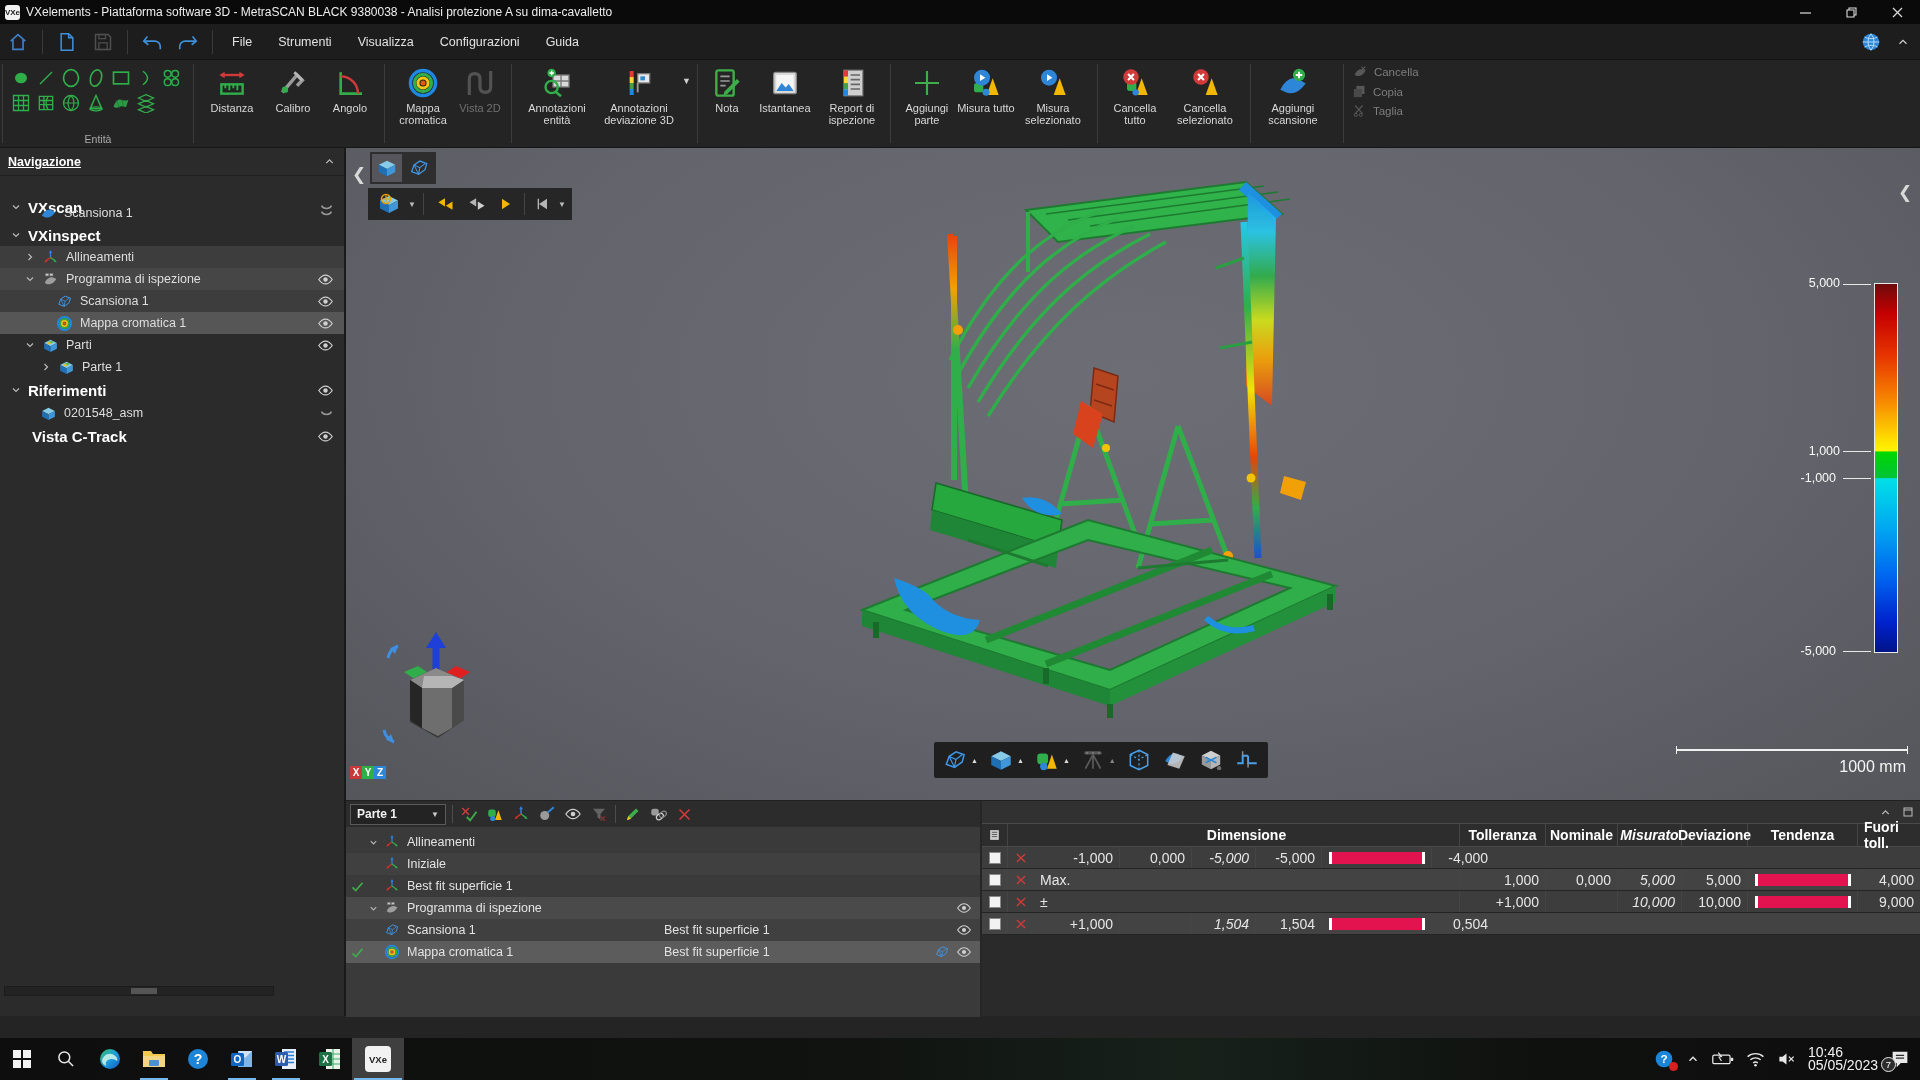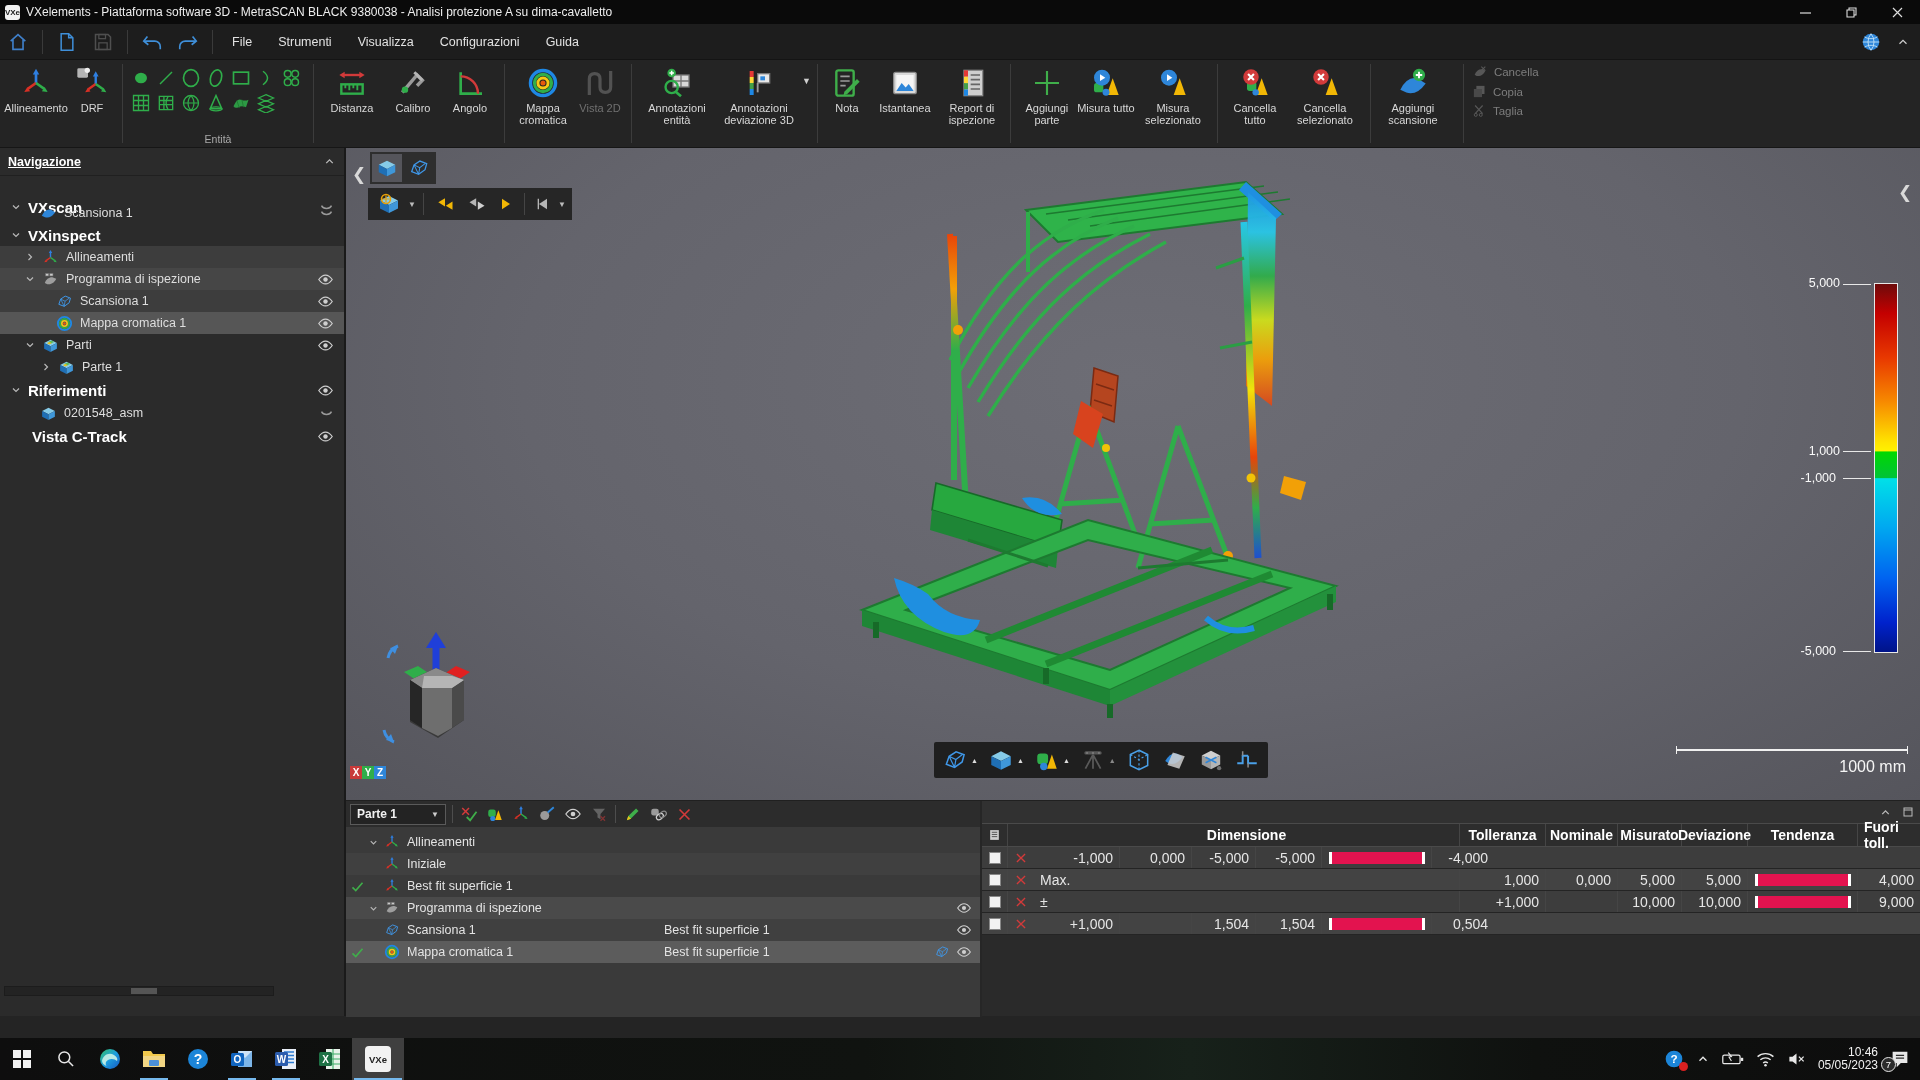--- a/index.html
+++ b/index.html
@@ -97,21 +97,21 @@
   #bp-table{flex:1;background:#2a2a2a;position:relative;}
   #tbl-top{height:22px;display:flex;align-items:center;justify-content:flex-end;padding:0 6px;gap:10px;background:#313131;}
   .tblrow{display:flex;height:22px;align-items:center;border-bottom:1px solid #242424;}
   .tblrow.head{height:24px;background:#2d2d2d;border-top:1px solid #4a4a4a;border-bottom:1px solid #4a4a4a;}
   .tc{height:100%;display:flex;align-items:center;border-right:1px solid #454545;padding:0 6px;font-size:14px;}
   .tc.icon-c{width:26px;justify-content:center;}
   .tc.x-c{width:26px;justify-content:center;border-right:none;}
   .tc.dim{flex:1;}
   .tc.tol{width:86px;justify-content:flex-end;}
   .tc.nom{width:72px;justify-content:flex-end;}
-  .tc.mis{width:64px;justify-content:flex-end;}
+  .tc.mis{width:64px;justify-content:flex-end;font-style:italic;}
   .tc.dev{width:66px;justify-content:flex-end;}
   .tc.ten{width:110px;justify-content:center;}
   .tc.out{width:62px;justify-content:flex-end;border-right:none;}
   .tblrow.head .tc{font-weight:bold;color:#fff;justify-content:center;}
   .tblrow:not(.head):nth-child(odd){background:#3d3d3d;}
   .tblrow:not(.head):nth-child(even){background:#434343;}
   .cbox{width:12px;height:12px;background:#f2f2f2;border:1px solid #888;}
   .tbar{width:96px;height:12px;background:#e3134f;border-left:3px solid #fff;border-right:3px solid #fff;}
 
   
@@ -125,21 +125,21 @@
   #gpu-meter{width:152px;} #gpu-meter .fill{width:5%;background:#2430d8;}
 
   
   #taskbar{left:0;top:1038px;width:1920px;height:42px;background:linear-gradient(90deg,#0e0e0e 0%,#101310 45%,#17211a 62%,#0f110f 80%,#0d0d0d 100%);
            display:flex;align-items:center;}
   .tb-item{width:44px;height:42px;display:flex;align-items:center;justify-content:center;position:relative;}
   .tb-item .runline{position:absolute;left:8px;right:8px;bottom:0;height:2.5px;background:#76b9ed;}
   .tb-item.active{background:#3f3f3f;}
   .tb-item.active .runline{left:2px;right:2px;}
   #tray{margin-left:auto;display:flex;align-items:center;gap:12px;padding-right:10px;}
-  #clock{font-size:12px;line-height:13px;text-align:right;color:#f2f2f2;}
+  #clock{font-size:14px;line-height:13px;color:#f2f2f2;}
   .badge7{position:relative;}
   .badge7 .b{position:absolute;left:-9px;bottom:-4px;width:15px;height:15px;border-radius:50%;background:#2c2c2c;
              border:1.5px solid #e8e8e8;color:#fff;font-size:9.5px;display:flex;align-items:center;justify-content:center;}
 </style>
 </head>
 <body>
 
 <svg width="0" height="0" style="position:absolute">
   <defs>
     <symbol id="sy-eye" viewBox="0 0 24 24">
@@ -330,38 +330,20 @@
       </div>
       <div>
         <svg width="14" height="14" viewBox="0 0 24 24">
             <path d="M6 15l6-6 6 6" stroke="#cfcfcf" stroke-width="2" fill="none"></path>
           </svg>
       </div>
     </div>
   </div>
 
   <div id="ribbon" class="abs">
-    <div class="rgroup">
-      <div class="rbtn">
-        <svg class="ric" viewBox="0 0 24 24">
-            <use href="#sy-axis"></use>
-          </svg>
-        <div class="rlbl">Allineamento</div>
-      </div>
-      <div class="rbtn" style="width:48px">
-        <svg class="ric" viewBox="0 0 24 24">
-          <rect x="1" y="1" width="8" height="7" rx="1" fill="#b5b5b5"></rect>
-            <circle cx="8.5" cy="2.5" r="2" fill="#efefef"></circle>
-          <g transform="translate(4 2) scale(.9)">
-              <use href="#sy-axis"></use>
-            </g>
-        </svg>
-        <div class="rlbl">DRF</div>
-      </div>
-    </div>
     <div class="rsep"></div>
 
     <div class="rgroup" style="width:186px">
       <div class="entgrid">
         <div class="eic">
             <svg width="18" height="18" viewBox="0 0 24 24">
               <ellipse cx="12" cy="12" rx="8" ry="7" fill="#2fae4a"></ellipse>
             </svg>
           </div>
         <div class="eic">

